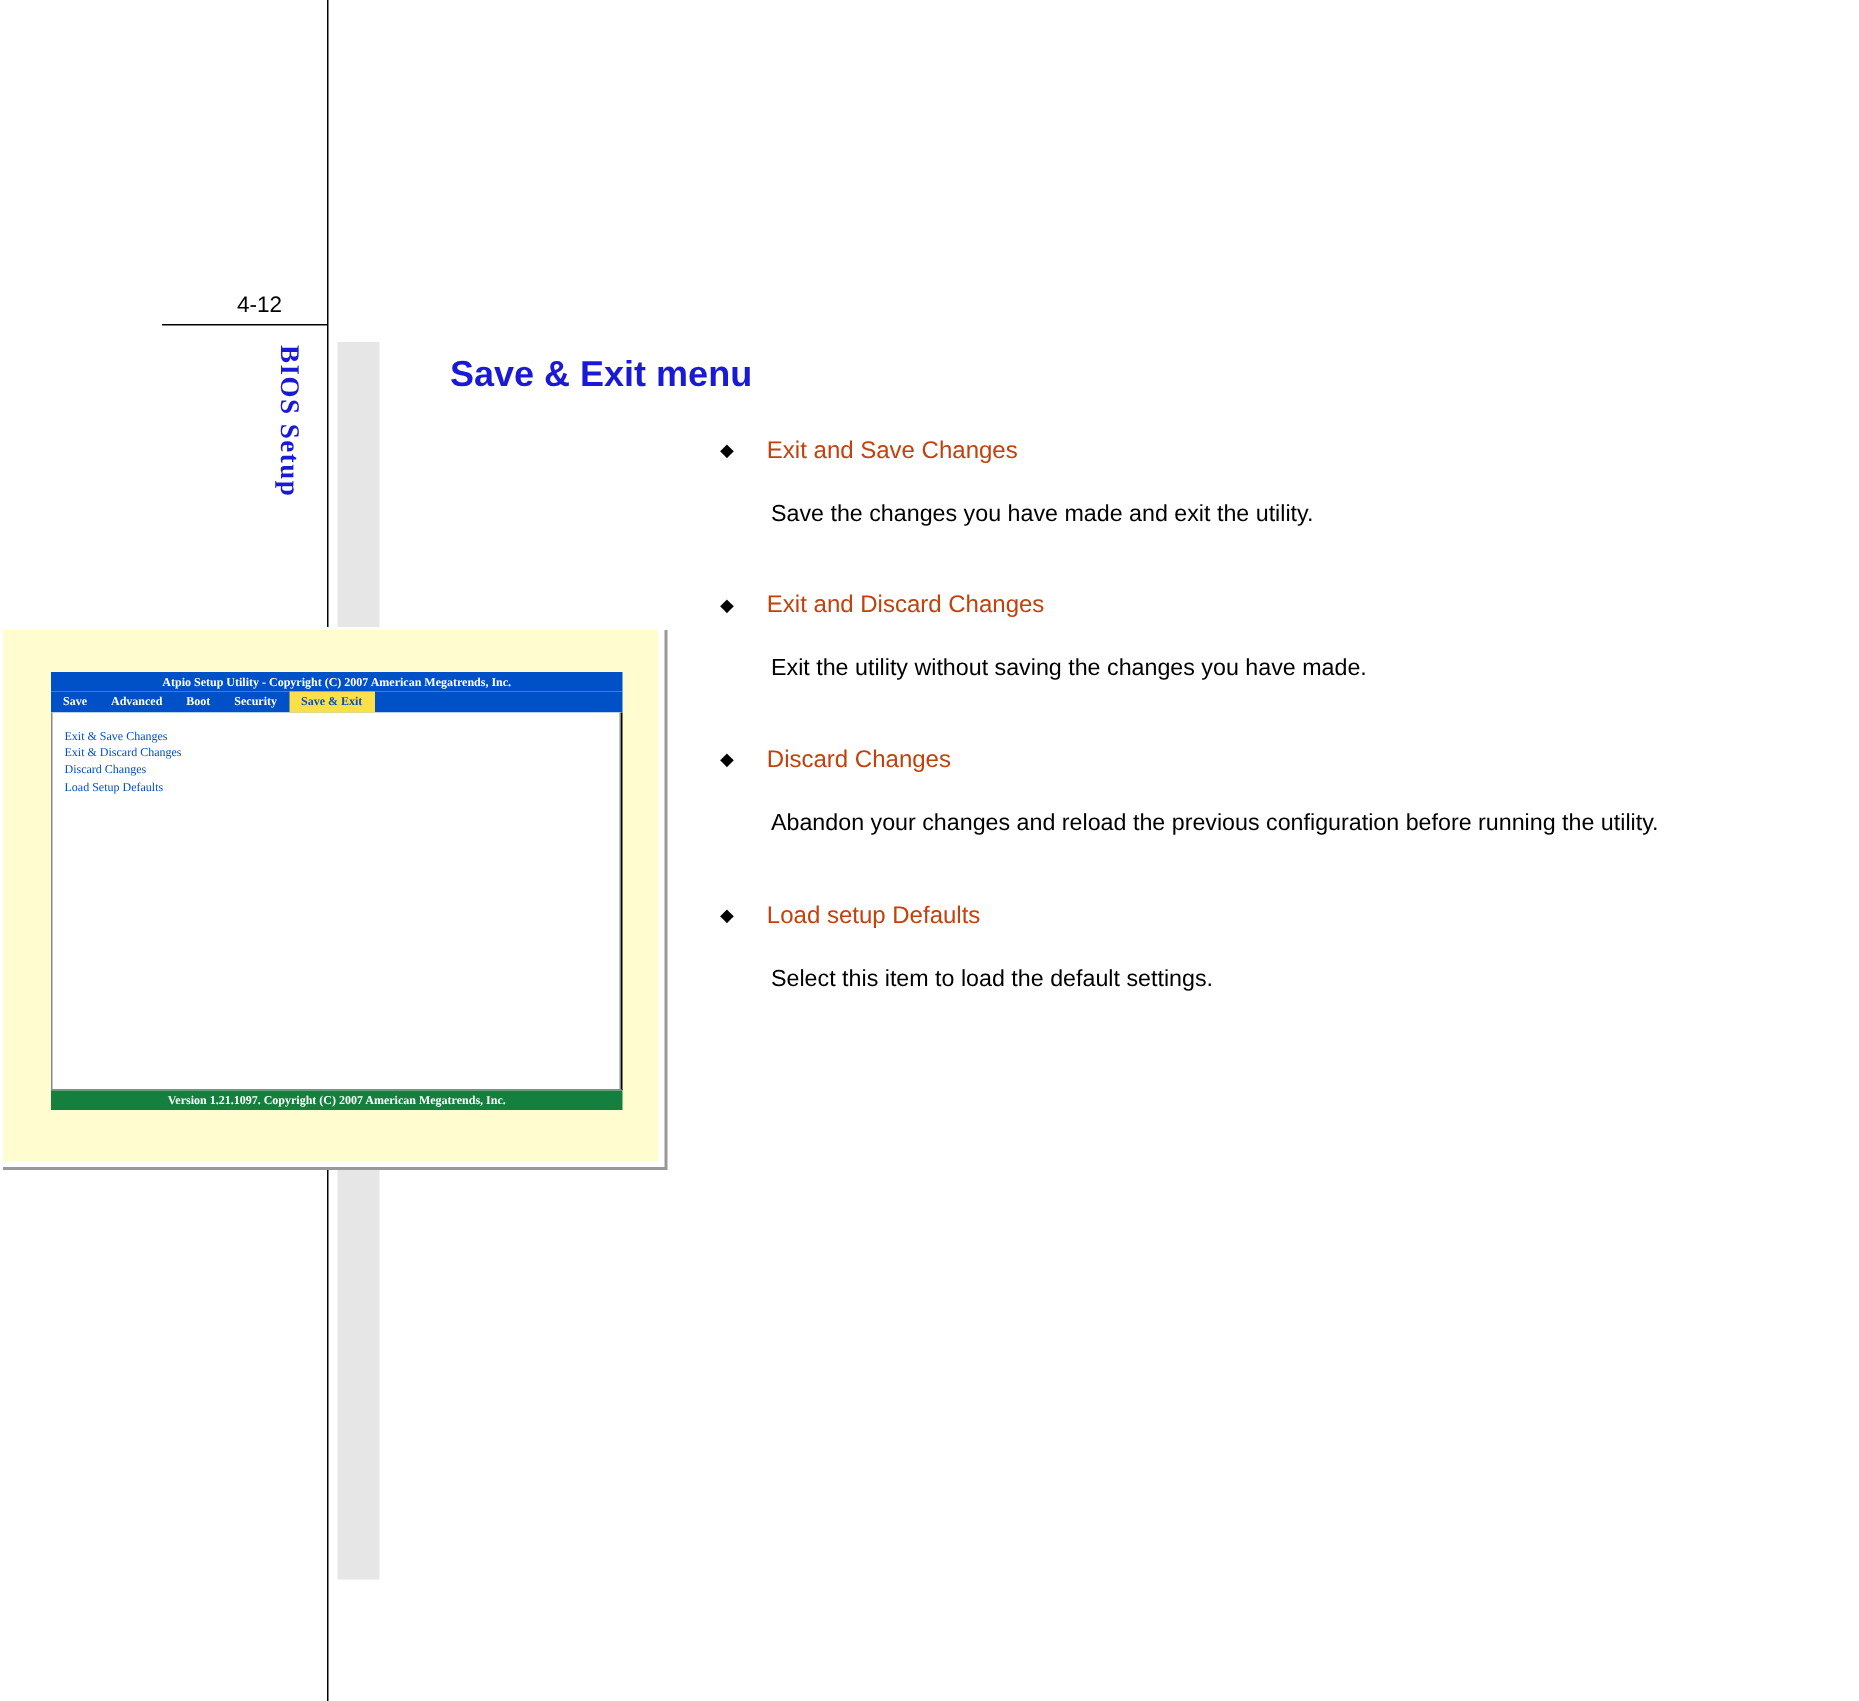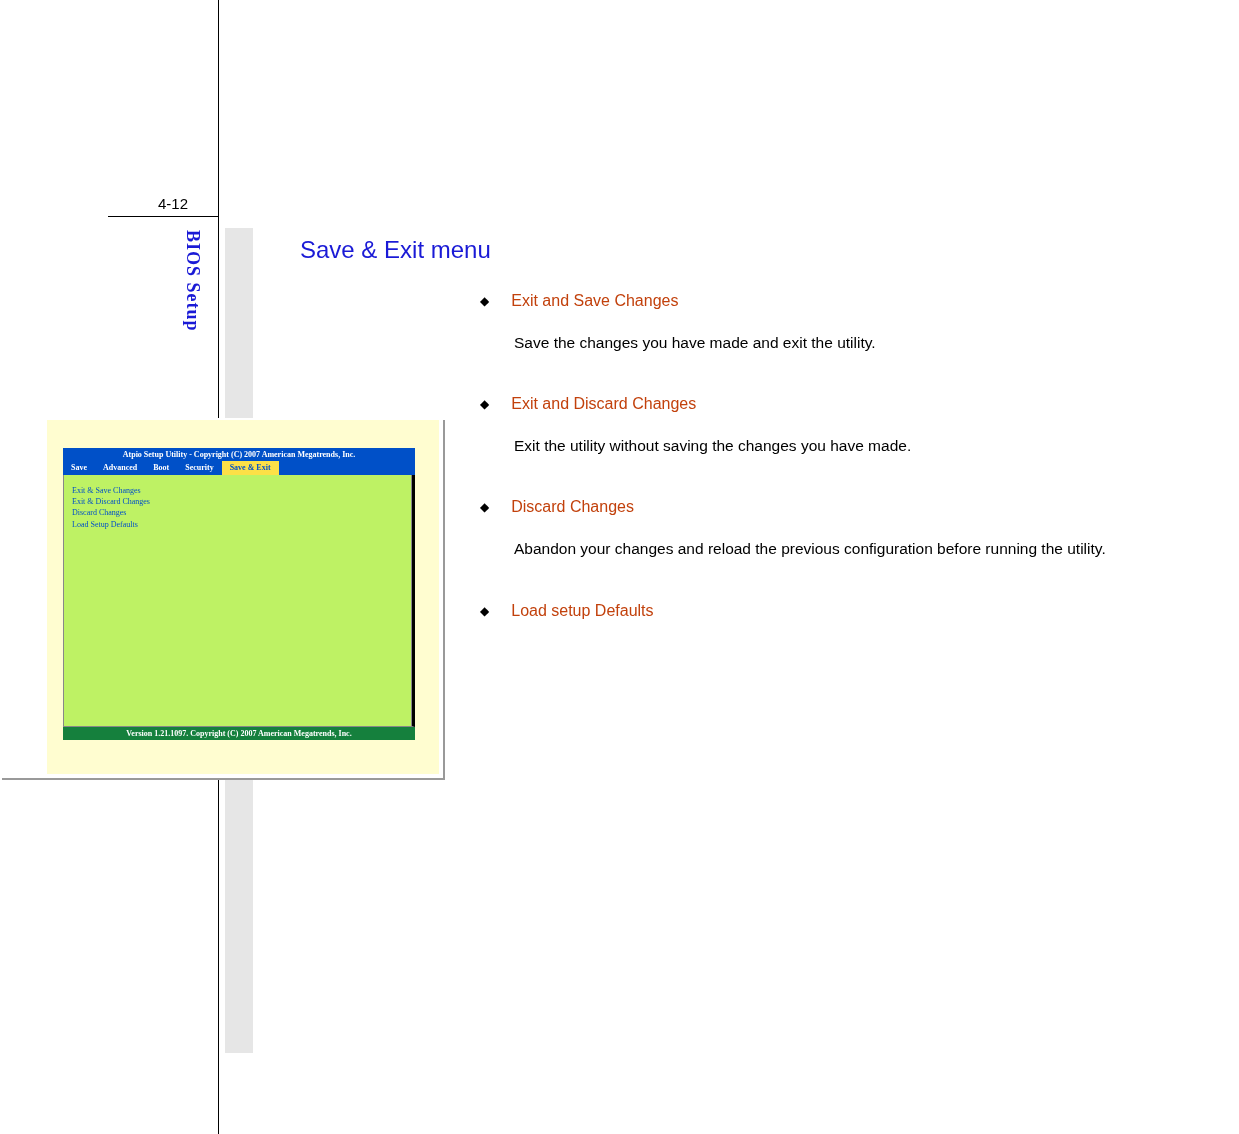--- a/index.html
+++ b/index.html
@@ -62,22 +62,21 @@
       top: 418px;
       width: 443px;
       height: 360px;
       background: #fff;
       box-shadow: 2px 2px 0 #999;
     }
     .bios-inner {
       position: absolute;
       left: 2px; top: 2px; right: 4px; bottom: 4px;
       background: #fffdd0;
-      padding: 28px 24px 20px 16px;
-      margin-left: 45px;
+      padding: 28px 24px 20px 32px;
     }
     .bios-title {
       background: #0050c8;
       color: #fff;
       font-family: "Times New Roman", serif;
       font-weight: bold;
       font-size: 8px;
       text-align: center;
       padding: 2px 0;
     }
@@ -96,23 +95,23 @@
       line-height: 12px;
     }
     .bios-tab.active {
       background: #fde047;
       color: #0050c8;
     }
     .bios-body {
       display: flex;
       height: 252px;
       border-left: 1px solid #888;
-      border-right: 3px solid #000000;
+      border-right: 1px solid #000000;
       border-bottom: 1px solid #888;
-      background: #bef264;
+      background: #ffffff;
     }
     .bios-left {
       flex: 1;
       border-right: 1px solid #888;
       padding: 10px 8px;
       font-family: "Times New Roman", serif;
       font-size: 8px;
       color: #0050c8;
       line-height: 1.4;
     }
@@ -142,21 +141,21 @@
     
     .content {
       position: absolute;
       left: 300px;
       top: 236px;
       width: 900px;
     }
     .doc-title {
       font-family: Arial, sans-serif;
       font-size: 24px;
-      font-weight: normal;
+      font-weight: bold;
       color: #1a1ad6;
       margin-bottom: 28px;
     }
     .item {
       margin-left: 180px;
       margin-bottom: 34px;
     }
     .item-head {
       display: flex;
       align-items: baseline;
@@ -237,14 +236,15 @@
       <span class="item-title">Discard Changes</span>
     </div>
     <div class="item-body">Abandon your changes and reload the previous configuration before running the utility.</div>
   </div>
 
   <div class="item">
     <div class="item-head">
       <span class="bullet">◆</span>
       <span class="item-title">Load setup Defaults</span>
     </div>
+    <div class="item-body">Select this item to load the default settings.</div>
   </div>
 </div>
 
 </body></html>

